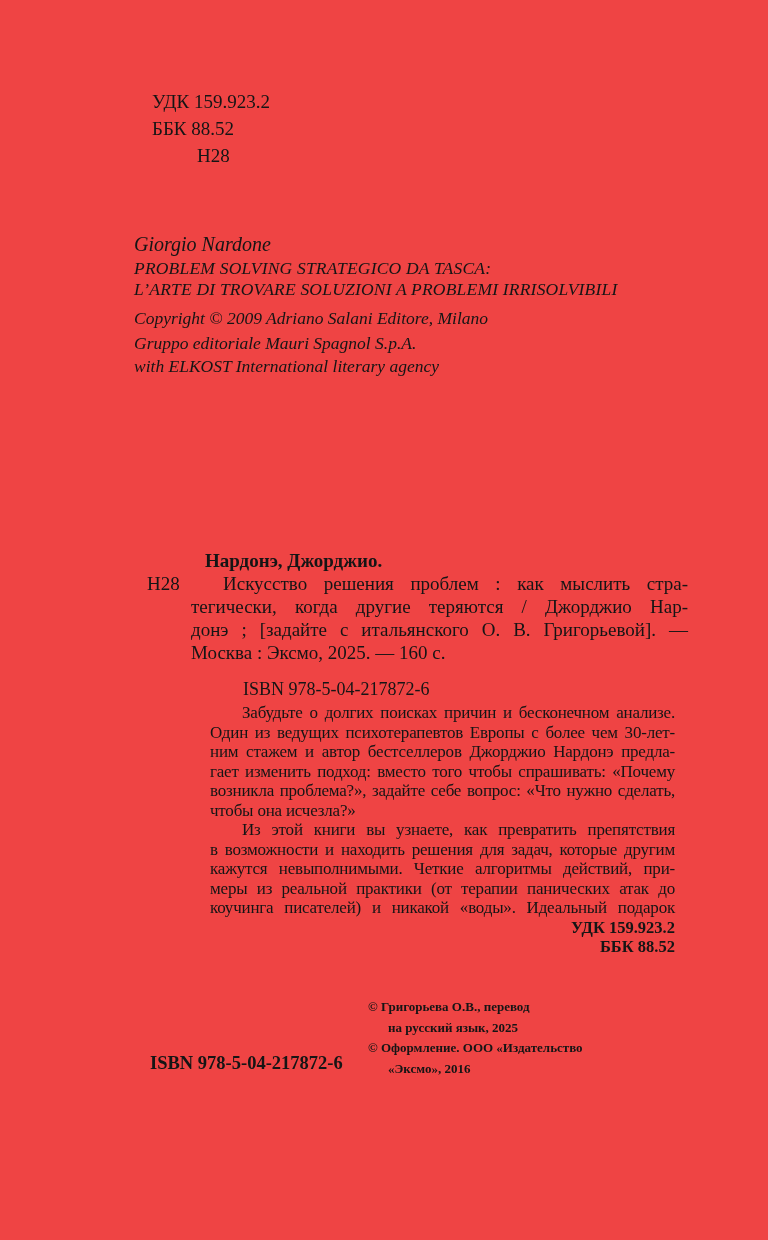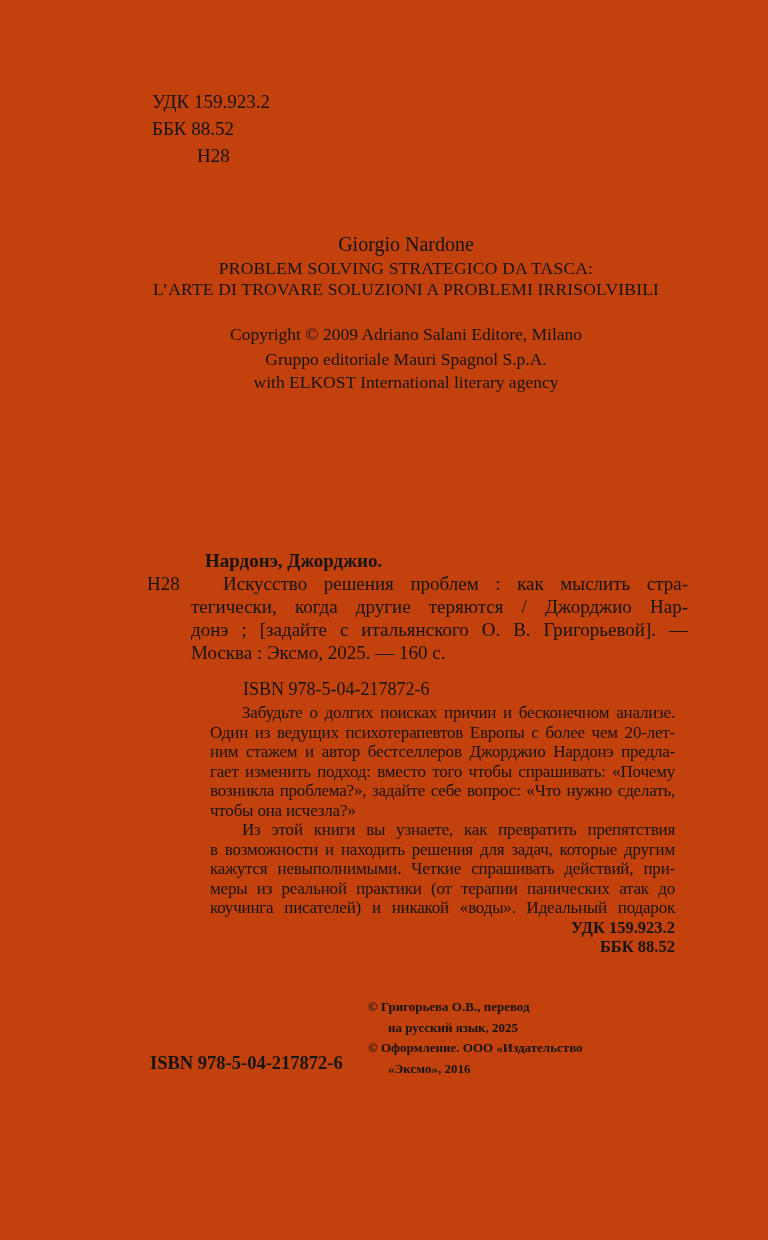--- a/index.html
+++ b/index.html
@@ -5,21 +5,21 @@
 <style>
   html, body {
     margin: 0;
     padding: 0;
     background: #ffffff;
   }
   .page {
     position: relative;
     width: 768px;
     height: 1240px;
-    background: #c2410c;
+    background: #ef4444;
     font-family: "Liberation Serif", "DejaVu Serif", serif;
     color: #151515;
     overflow: hidden;
   }
   .page * { box-sizing: border-box; }
 
   
   .top-codes {
     position: absolute;
     left: 152px;
@@ -29,27 +29,28 @@
     white-space: nowrap;
   }
   .top-codes .mark { padding-left: 45px; }
 
   
   .original {
     position: absolute;
     left: 134px;
     top: 231px;
     width: 544px;
-    text-align: center;
+    text-align: left;
     white-space: nowrap;
+    font-style: italic;
   }
   .o-author { font-size: 20px; line-height: 27px; }
   .o-title  { font-size: 17.5px; line-height: 21px; letter-spacing: 0.2px; }
   .o-copy   { font-size: 17.5px; line-height: 25px; }
-  .o-copy.first { margin-top: 22px; }
+  .o-copy.first { margin-top: 6px; }
   .o-arr    { font-size: 17.5px; line-height: 20px; }
   .o-arr.first { margin-top: 4px; }
 
   
   .catalog {
     position: absolute;
     left: 147px;
     top: 549px;
     width: 541px;
     font-size: 19px;
@@ -134,30 +135,30 @@
           <div class="jline">донэ ; [задайте с итальянского О. В. Григорьевой]. —</div>
           <div class="jline last">Москва : Эксмо, 2025. — 160 с.</div>
         </div>
       <div class="c-isbn">ISBN 978-5-04-217872-6</div>
     </div>
   </div>
 
   <div class="annotation">
     <div class="a-para">
         <div class="jline">Забудьте о долгих поисках причин и бесконечном анализе.</div>
-        <div class="jline">Один из ведущих психотерапевтов Европы с более чем 20-лет-</div>
+        <div class="jline">Один из ведущих психотерапевтов Европы с более чем 30-лет-</div>
         <div class="jline">ним стажем и автор бестселлеров Джорджио Нардонэ предла-</div>
         <div class="jline">гает изменить подход: вместо того чтобы спрашивать: «Почему</div>
         <div class="jline">возникла проблема?», задайте себе вопрос: «Что нужно сделать,</div>
         <div class="jline last">чтобы она исчезла?»</div>
       </div>
     <div class="a-para">
         <div class="jline">Из этой книги вы узнаете, как превратить препятствия</div>
         <div class="jline">в возможности и находить решения для задач, которые другим</div>
-        <div class="jline">кажутся невыполнимыми. Четкие спрашивать действий, при-</div>
+        <div class="jline">кажутся невыполнимыми. Четкие алгоритмы действий, при-</div>
         <div class="jline">меры из реальной практики (от терапии панических атак до</div>
         <div class="jline">коучинга писателей) и никакой «воды». Идеальный подарок</div>
       </div>
     <div class="a-codes">
       <div>УДК 159.923.2</div>
       <div>ББК 88.52</div>
     </div>
   </div>
 
   <div class="f-isbn">ISBN 978-5-04-217872-6</div>

